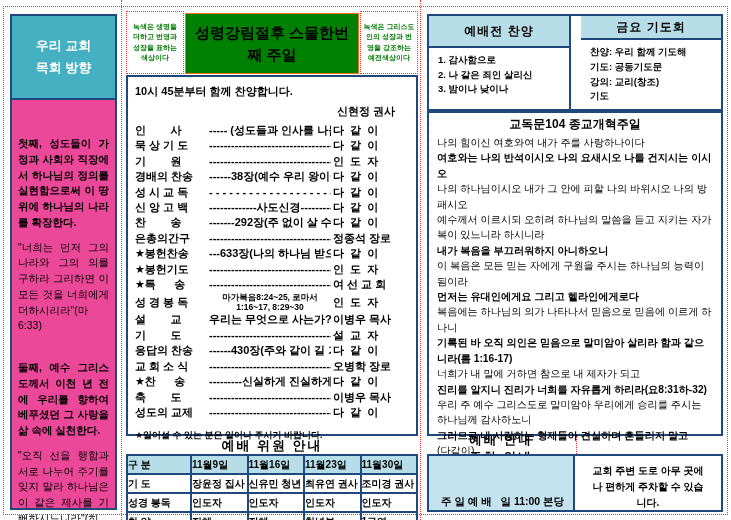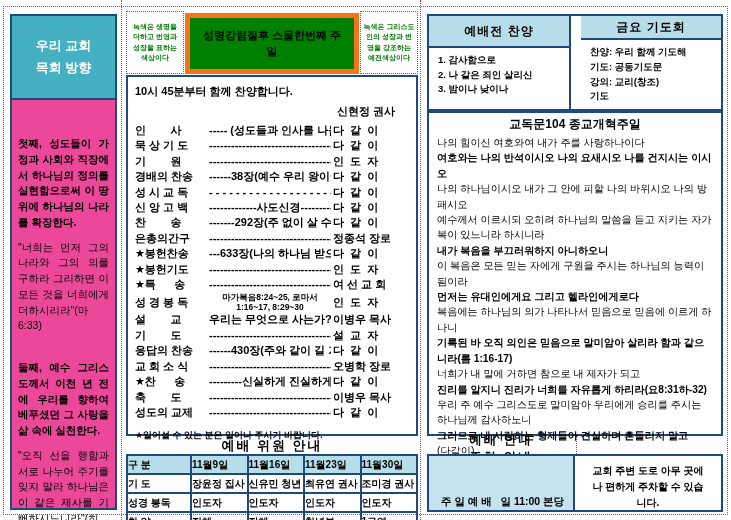--- a/index.html
+++ b/index.html
@@ -20,21 +20,21 @@
   .lp{margin:0;}
   .lp.b{font-weight:bold;}
   .lp1{margin-top:32px;}
   .lp2{margin-top:9px;}
   .lp3{margin-top:26px;}
   .lp4{margin-top:9px;}
 
   
   .band{position:absolute;left:126px;top:11px;width:292px;height:63px;display:flex;align-items:stretch;}
   .note{width:58px;border:1px dotted #ff2a2a;background:#fff;color:#007A00;font-weight:bold;font-size:7px;line-height:1.5;display:flex;align-items:center;justify-content:center;text-align:center;padding:1px 2px;box-sizing:border-box;}
-  .green-title{flex:1;margin:2px 1px 0 1px;background:#008000;border:5px solid #f97316;color:#000;font-weight:bold;font-size:11px;line-height:1.45;display:flex;align-items:center;justify-content:center;text-align:center;padding:0 8px;}
+  .green-title{flex:1;margin:2px 1px 0 1px;background:#008000;border:1px solid #f97316;color:#000;font-weight:bold;font-size:15px;line-height:1.45;display:flex;align-items:center;justify-content:center;text-align:center;padding:0 8px;}
 
   
   .worship-box{position:absolute;left:126px;top:75px;width:292px;height:361px;border:2px solid #1F497D;background:#fff;box-sizing:border-box;padding:7px 19px 0 7px;}
   .intro{font-weight:bold;font-size:11px;}
   .leader{font-weight:bold;font-size:11px;text-align:right;margin:5px 2px 4px 0;}
   .wrow{display:flex;align-items:center;font-weight:bold;font-size:11px;line-height:15.4px;}
   .wl{width:74px;flex-shrink:0;white-space:pre;}
   .wm{flex:1;text-align:center;white-space:nowrap;overflow:hidden;}
   .wm.small{white-space:normal;font-size:8.5px;line-height:10px;}
   .ww{width:64px;flex-shrink:0;white-space:pre;text-align:left;padding-left:2px;}

